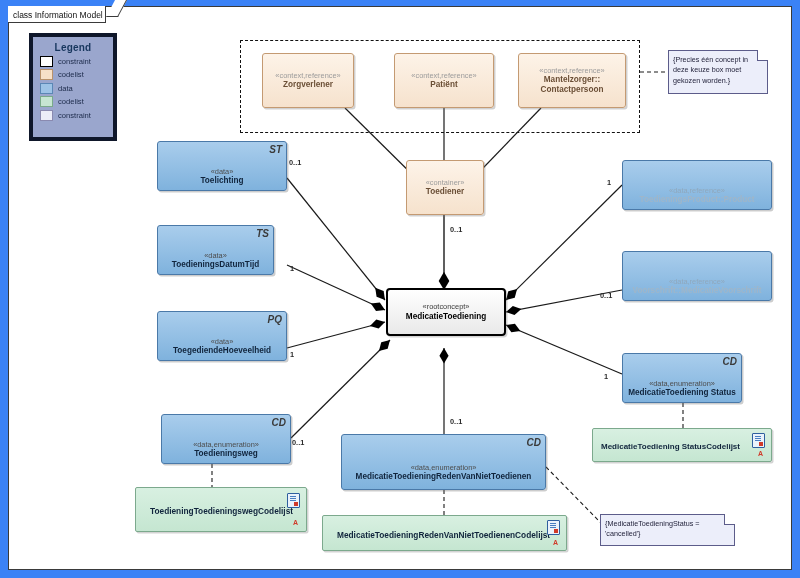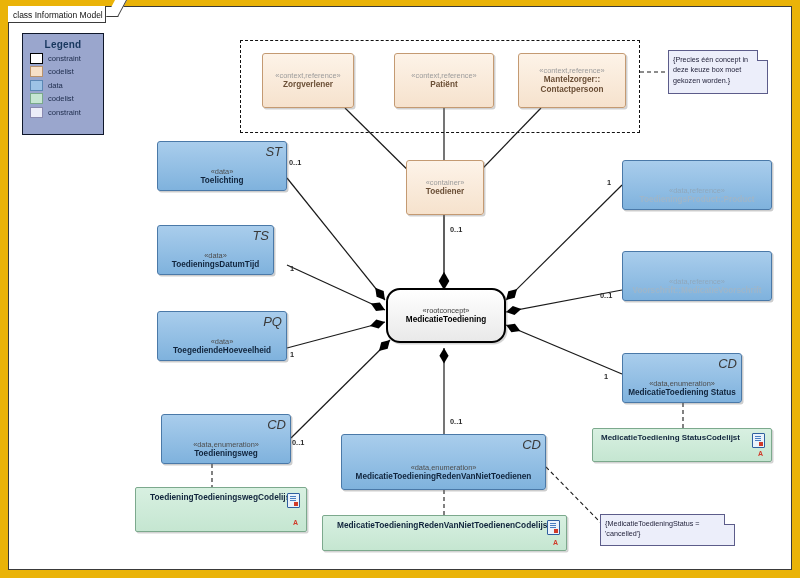--- a/index.html
+++ b/index.html
@@ -1,29 +1,29 @@
 <!DOCTYPE html>
 <html><head>
 <meta charset="utf-8">
 <title>class Information Model</title>
 <style>
   html,body{margin:0;padding:0;background:#ffffff;}
   body{font-family:"Liberation Sans",sans-serif;}
-  #stage{position:relative;width:800px;height:578px;background:#eab308;overflow:hidden;}
+  #stage{position:relative;width:800px;height:578px;background:#3b82f6;overflow:hidden;}
 
   
   #frame{position:absolute;left:8px;top:6px;width:784px;height:564px;border:1px solid #3a3a3a;box-sizing:border-box;background:#fff;}
   #frame-tab{position:absolute;left:8px;top:6px;height:17px;background:#fff;border:1px solid #3a3a3a;border-top:none;border-left:none;box-sizing:border-box;}
   #frame-tab-inner{position:absolute;left:0;top:0;height:17px;padding:0 4px 0 5px;display:flex;align-items:center;
       font-size:8.5px;color:#111;white-space:nowrap;}
   #frame-tab-slant{position:absolute;top:0;width:12px;height:17px;background:#fff;border-bottom:1px solid #3a3a3a;
       transform:skewX(-28deg);transform-origin:bottom left;border-right:1px solid #3a3a3a;box-sizing:border-box;}
 
   
-  #legend{position:absolute;left:22px;top:33px;width:80px;height:100px;background:#9aa6cd;border:1px solid #0f172a;}
+  #legend{position:absolute;left:29px;top:33px;width:80px;height:100px;background:#9aa6cd;border:4px solid #0f172a;}
   #legend-title{text-align:center;font-size:10px;font-weight:bold;color:#17365d;margin-top:5px;letter-spacing:.2px;}
   .leg-row{display:flex;align-items:center;margin:2.5px 0 0 7px;}
   .leg-sw{width:13px;height:11px;border:1px solid #6f6f6f;box-sizing:border-box;flex:0 0 auto;}
   .leg-sw.rootconcept{background:#ffffff;border:1.6px solid #000;}
   .leg-sw.container{background:#f7e0c8;border-color:#b9926c;}
   .leg-sw.data{background:#9dc3e6;border-color:#5b87b5;}
   .leg-sw.codelist{background:#c6e6d2;border-color:#7aa98b;}
   .leg-sw.constraint{background:#ecedf8;border-color:#8a8ab0;}
   .leg-lbl{font-size:7.6px;color:#1c2a4a;margin-left:5px;white-space:nowrap;}
 
@@ -47,24 +47,24 @@
   .n-data .nm{color:#10243c;}
   .n-ref .stereo{color:#8fa8bd;}
   .n-ref .nm{color:#9fb6c9;}
 
   .n-root{background:linear-gradient(180deg,#ffffff 0%,#e9e9e9 100%);border:2.4px solid #000;border-radius:4px;
         box-shadow:1.5px 1.5px 0 rgba(110,110,110,.3);}
   .n-root .stereo{color:#3a3a3a;}
   .n-root .nm{color:#000;}
 
   .n-codelist{background:linear-gradient(180deg,#d8f0e1 0%,#c5e6d1 100%);border:1px solid #7ca98d;border-radius:2px;
-        box-shadow:1.5px 1.5px 0 rgba(110,110,110,.3);align-items:flex-start;justify-content:flex-start;}
+        box-shadow:1.5px 1.5px 0 rgba(110,110,110,.3);align-items:flex-start;justify-content:center;}
   .n-codelist .cl-name{font-size:8.3px;font-weight:bold;color:#10243c;padding:4px 0 0 14px;white-space:nowrap;}
 
-  .corner{position:absolute;right:4px;top:2px;font-size:13px;font-style:italic;font-weight:normal;color:#3a3a3a;}
+  .corner{position:absolute;right:4px;top:2px;font-size:10px;font-style:italic;font-weight:bold;color:#3a3a3a;}
 
   
   .doc-icon{position:absolute;width:11px;height:13px;background:#eaf2fb;border:1px solid #2f5f9e;border-radius:1px;}
   .doc-icon:before{content:"";position:absolute;left:1.5px;top:2px;width:6px;height:1px;background:#4a7fc1;
       box-shadow:0 2px 0 #4a7fc1,0 4px 0 #4a7fc1;}
   .doc-icon:after{content:"";position:absolute;right:1px;bottom:1px;width:4px;height:4px;background:#d03a2a;}
   .red-a{position:absolute;font-size:7px;font-weight:bold;color:#d03a2a;}
 
   
   .note{position:absolute;background:#eceefa;border:1px solid #5c5c8a;box-sizing:border-box;
@@ -176,21 +176,21 @@
     <div>deze keuze box moet</div>
     <div>gekozen worden.}</div>
   </div>
 
   <div class="node n-container" style="left:406px;top:160px;width:78px;height:55px;">
     <div class="stereo">«container»</div>
     <div class="nm">Toediener</div>
   </div>
   <div class="mult" style="left:450px;top:225px;">0..1</div>
 
-  <div class="node n-root" style="left:386px;top:288px;width:120px;height:55px;border-radius:14px;">
+  <div class="node n-root" style="left:386px;top:288px;width:120px;height:48px;">
     <div class="stereo">«rootconcept»</div>
     <div class="nm">MedicatieToediening</div>
   </div>
 
   <div class="node n-data" style="left:157px;top:141px;width:130px;height:50px;">
     <div class="corner">ST</div>
     <div class="stereo">«data»</div>
     <div class="nm">Toelichting</div>
   </div>
   <div class="mult" style="left:289px;top:158px;">0..1</div>

